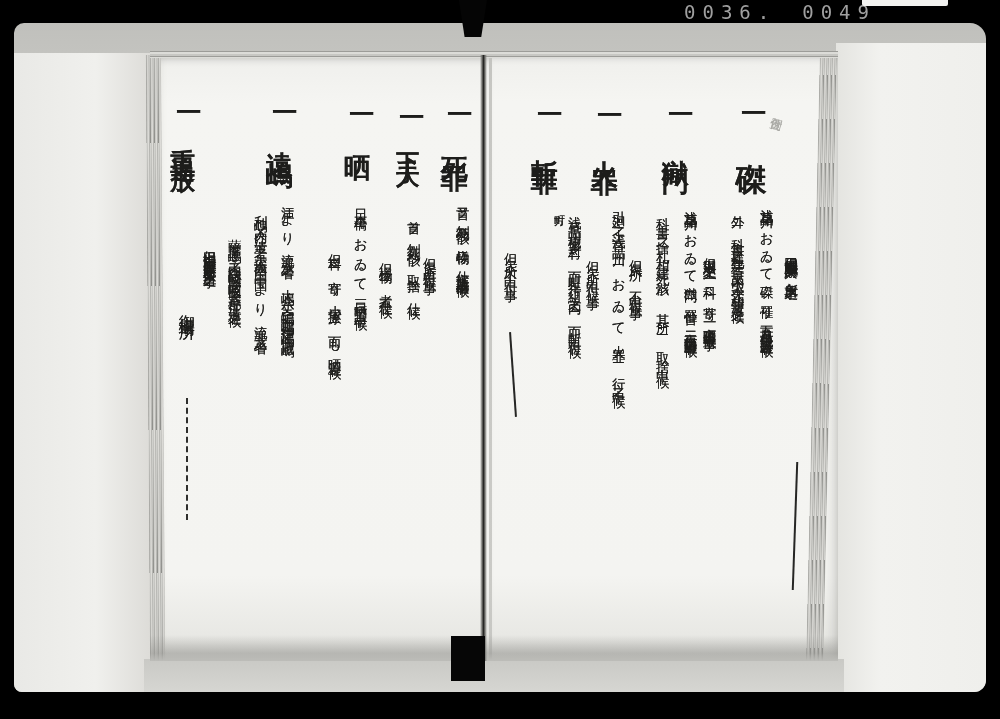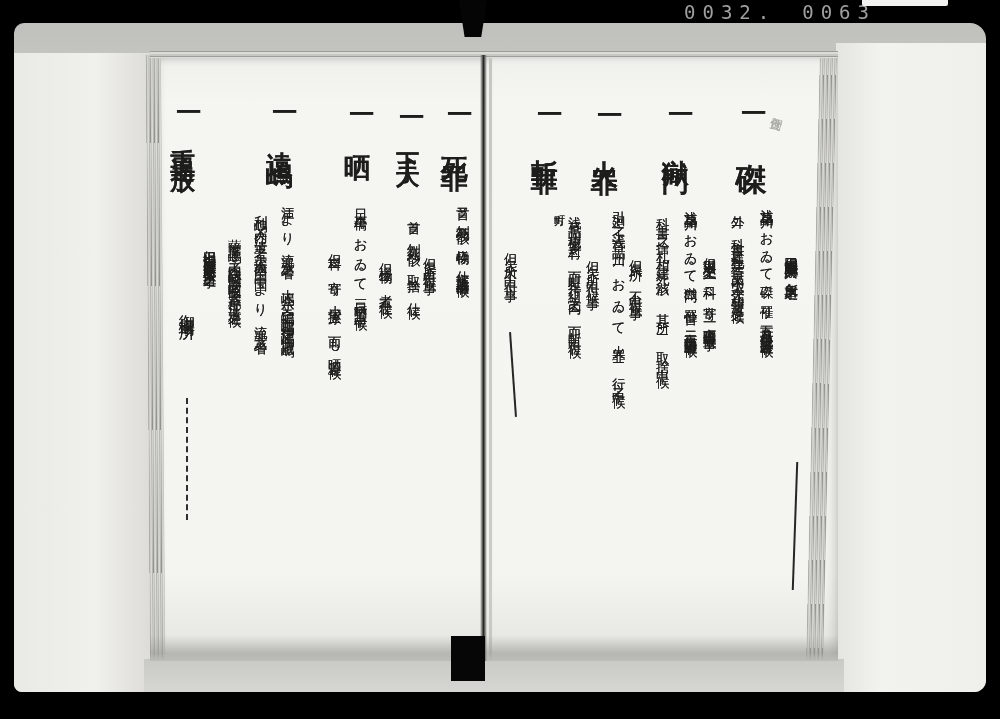--- a/index.html
+++ b/index.html
@@ -52,22 +52,22 @@
   .head{font-weight:bold;}
   .bodytxt{font-size:13.5px;}
   .pencil{color:#a8a8a4;text-shadow:none;}
   .stroke{position:absolute;background:#262624;}
   .dashes{position:absolute;border-left:2px dashed #2e2e2c;width:0;}
 </style>
 </head>
 <body>
 
 <div class="abs" id="counter">
-  <span>0032.</span>
-  <span>0063</span>
+  <span>0036.</span>
+  <span>0049</span>
 </div>
 <div class="abs" id="topbar"></div>
 
 <div class="abs" id="photo">
   <div class="abs" id="backing-left"></div>
   <div class="abs" id="backing-right"></div>
   <div class="abs" id="backing-bottom"></div>
   <div class="abs page" id="page-left"></div>
   <div class="abs page" id="page-right"></div>
   <div class="abs edge-stack" id="edge-left"></div>

